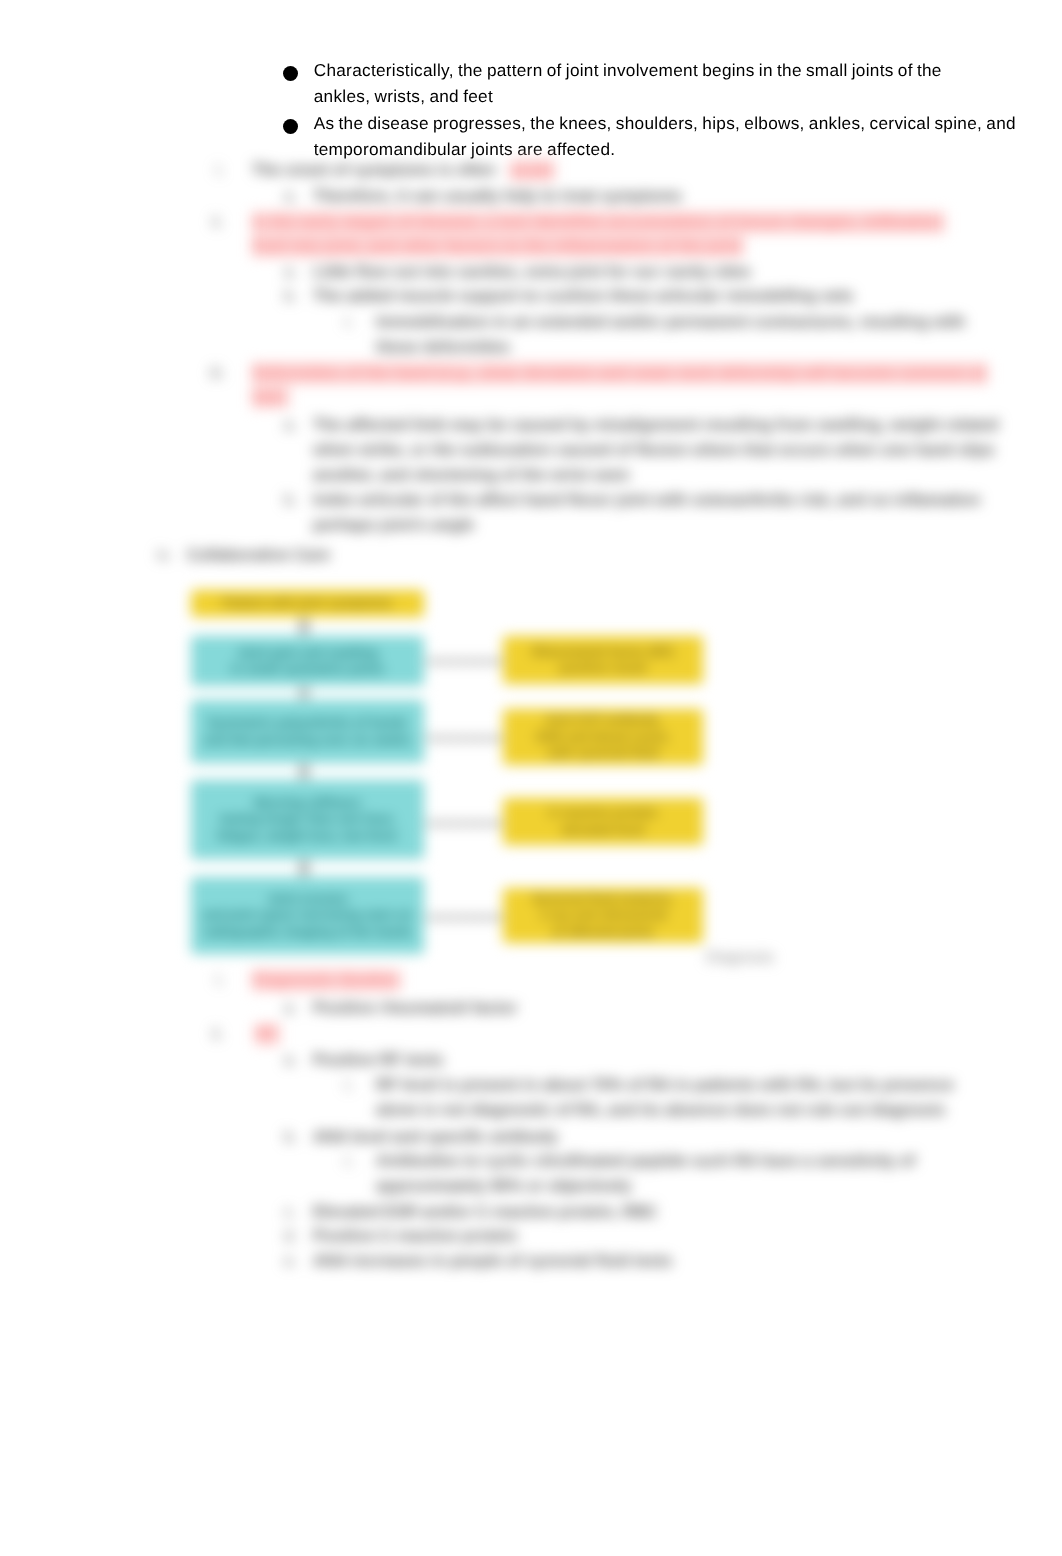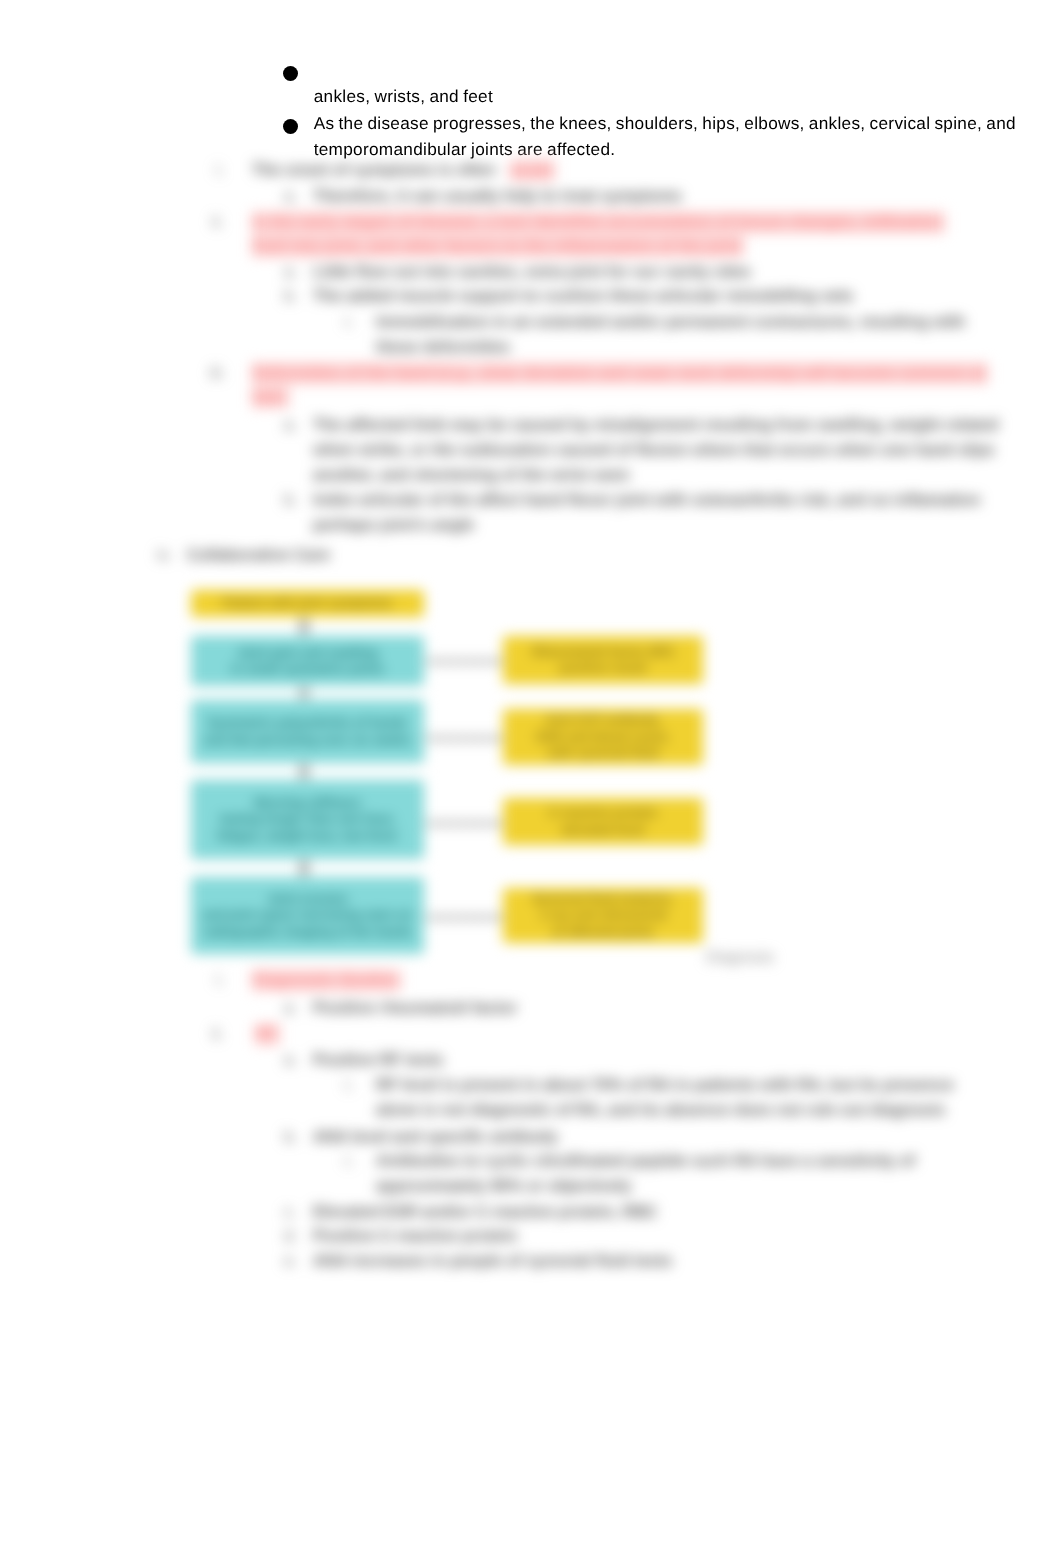--- a/index.html
+++ b/index.html
@@ -37,20 +37,21 @@
      background-size:8px 5px;}
   .conn::after{content:"";position:absolute;left:-4.5px;bottom:-8px;width:0;height:0;
      border-top:9px solid #9a9a9a;border-left:8px solid transparent;border-right:8px solid transparent;}
 </style>
 </head>
 <body>
 
 <div class="page">
 
   <span class="bdot" style="left:283px;top:66px;" aria-label="●"></span>
+  <div class="sharp" style="left:313.7px;top:57px;">Characteristically, the pattern of joint involvement begins in the small joints of the</div>
   <div class="sharp" style="left:313.7px;top:83.4px;">ankles, wrists, and feet</div>
 
   <span class="bdot" style="left:283px;top:119px;" aria-label="●"></span>
   <div class="sharp" style="left:313.7px;top:110px;">As the disease progresses, the knees, shoulders, hips, elbows, ankles, cervical spine, and</div>
   <div class="sharp" style="left:313.7px;top:136.4px;">temporomandibular joints are affected.</div>
 
   <div class="blurwrap" id="blurwrap">
 
     <span class="mk" style="left:216px;top:161px;">i.</span>
     <span class="tl b" style="left:252px;top:161px;">The onset of symptoms is often </span>

